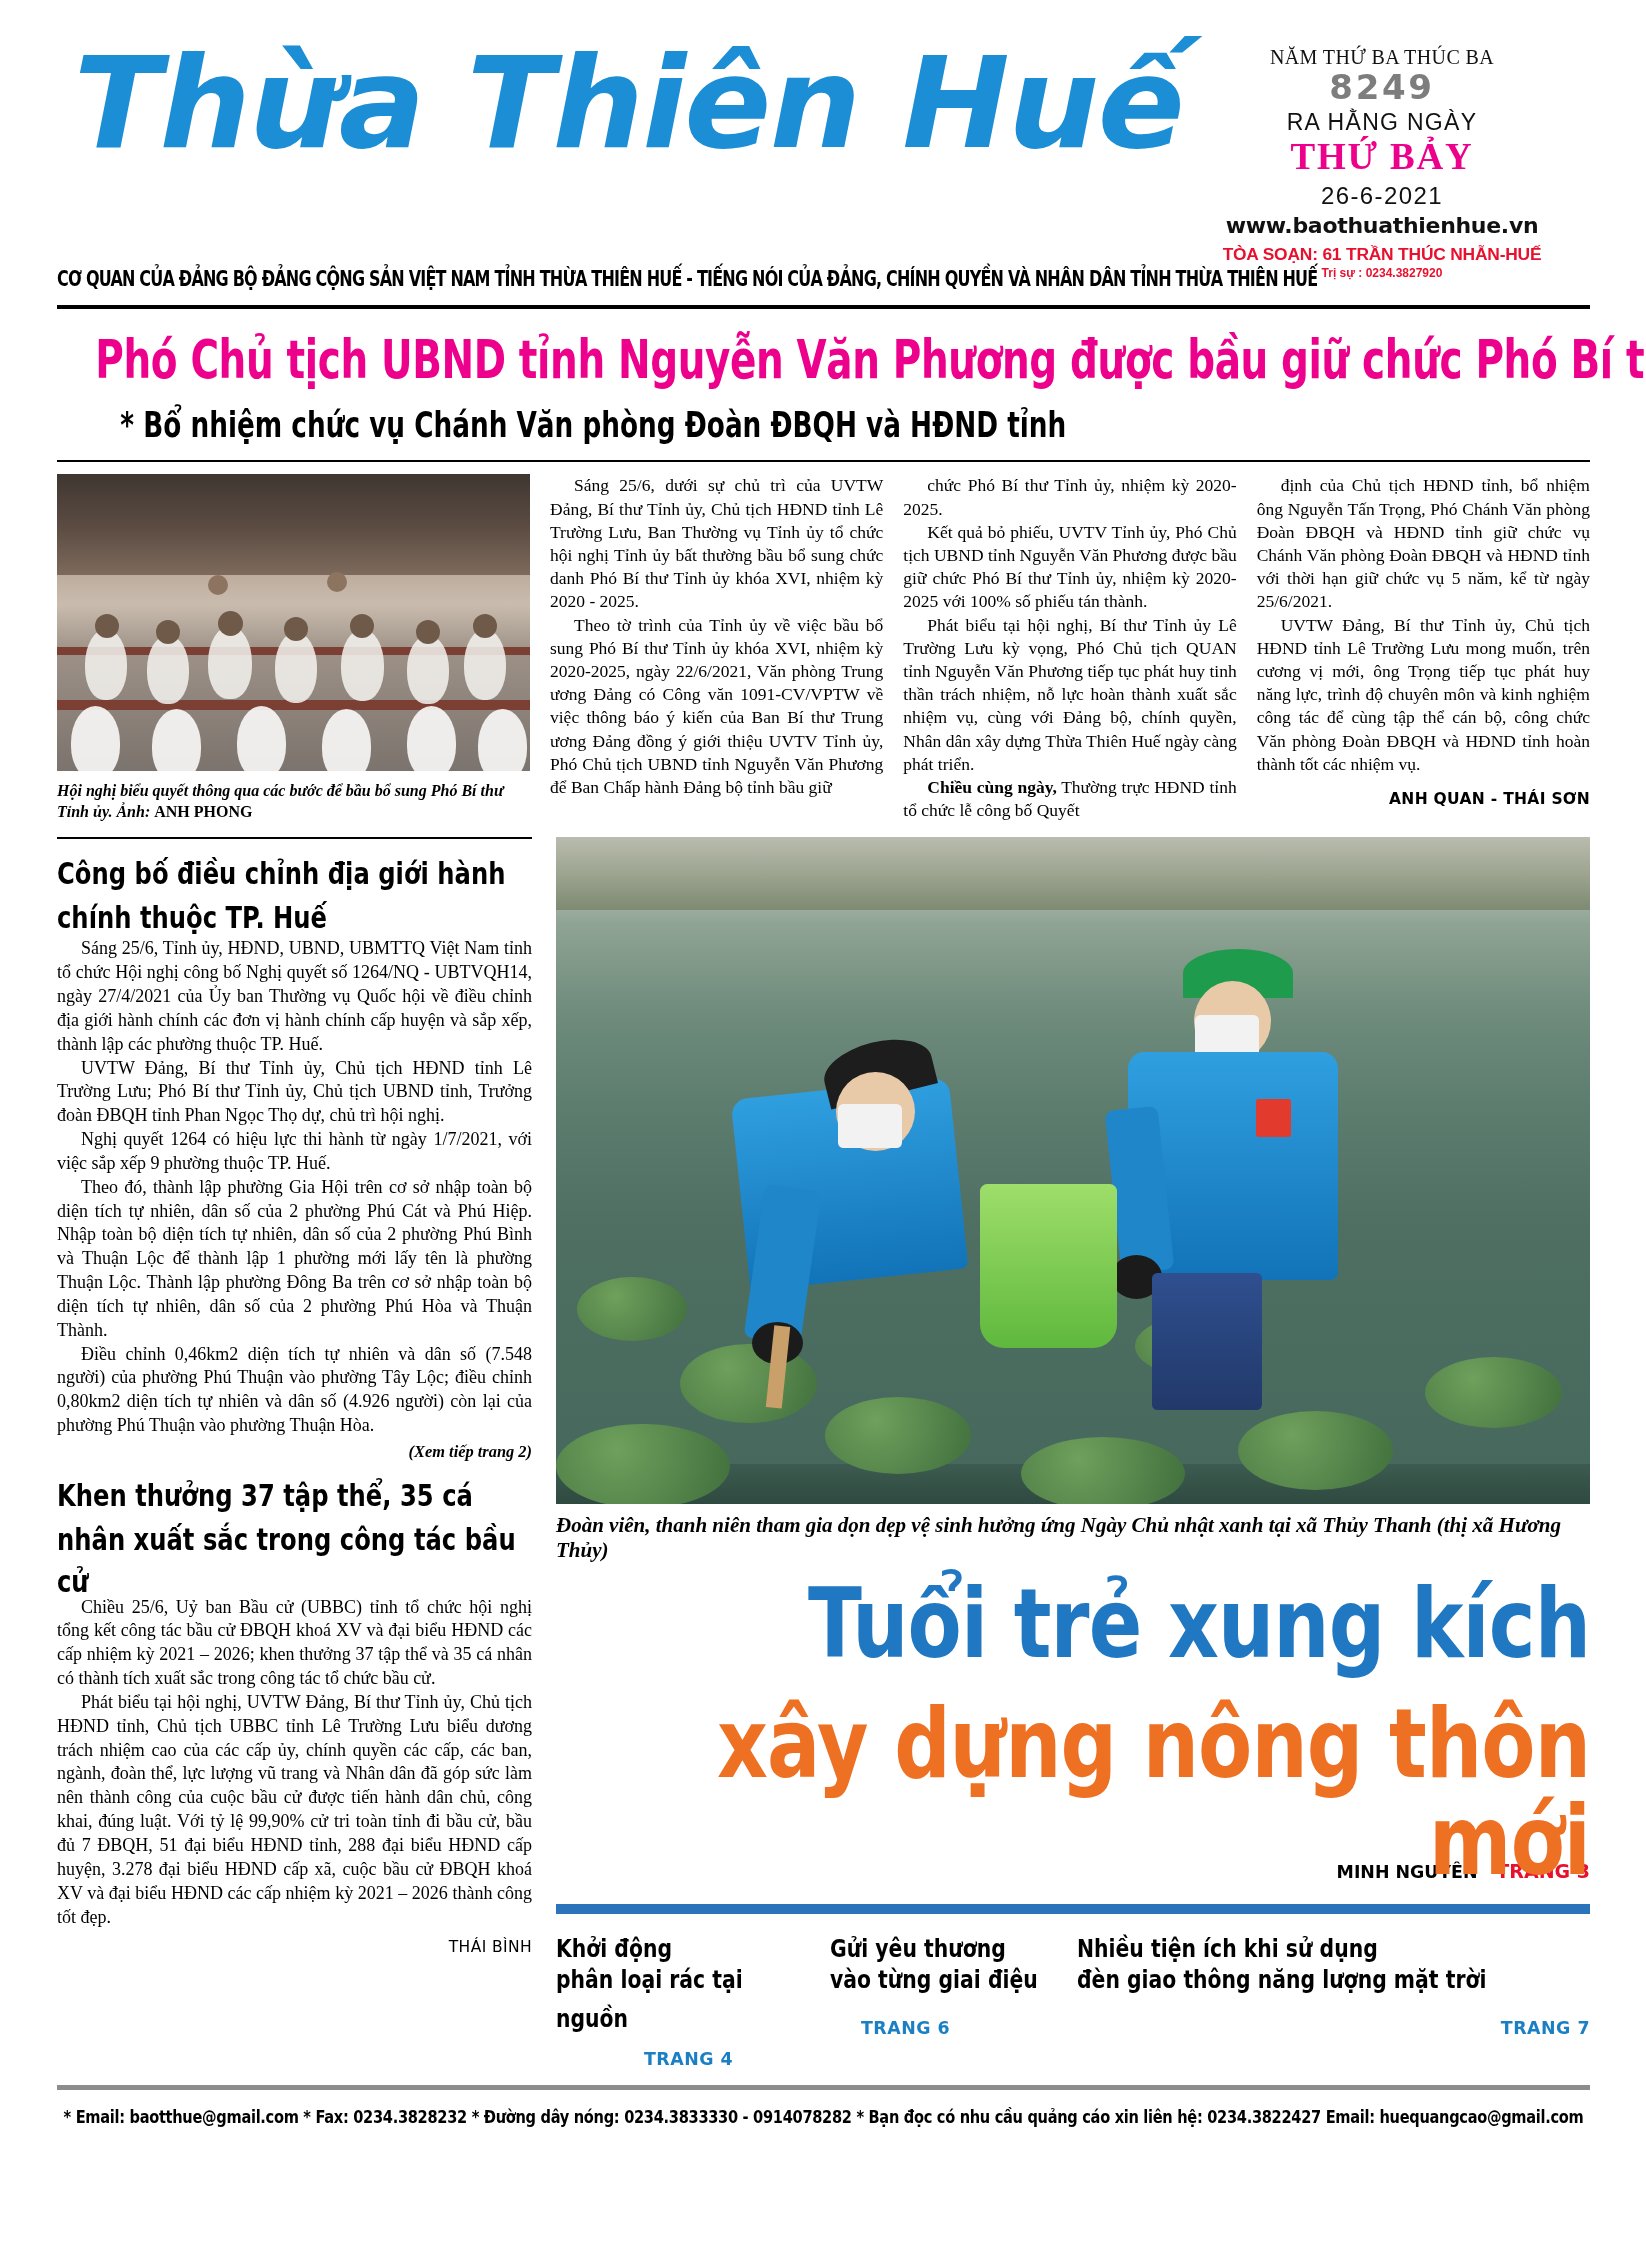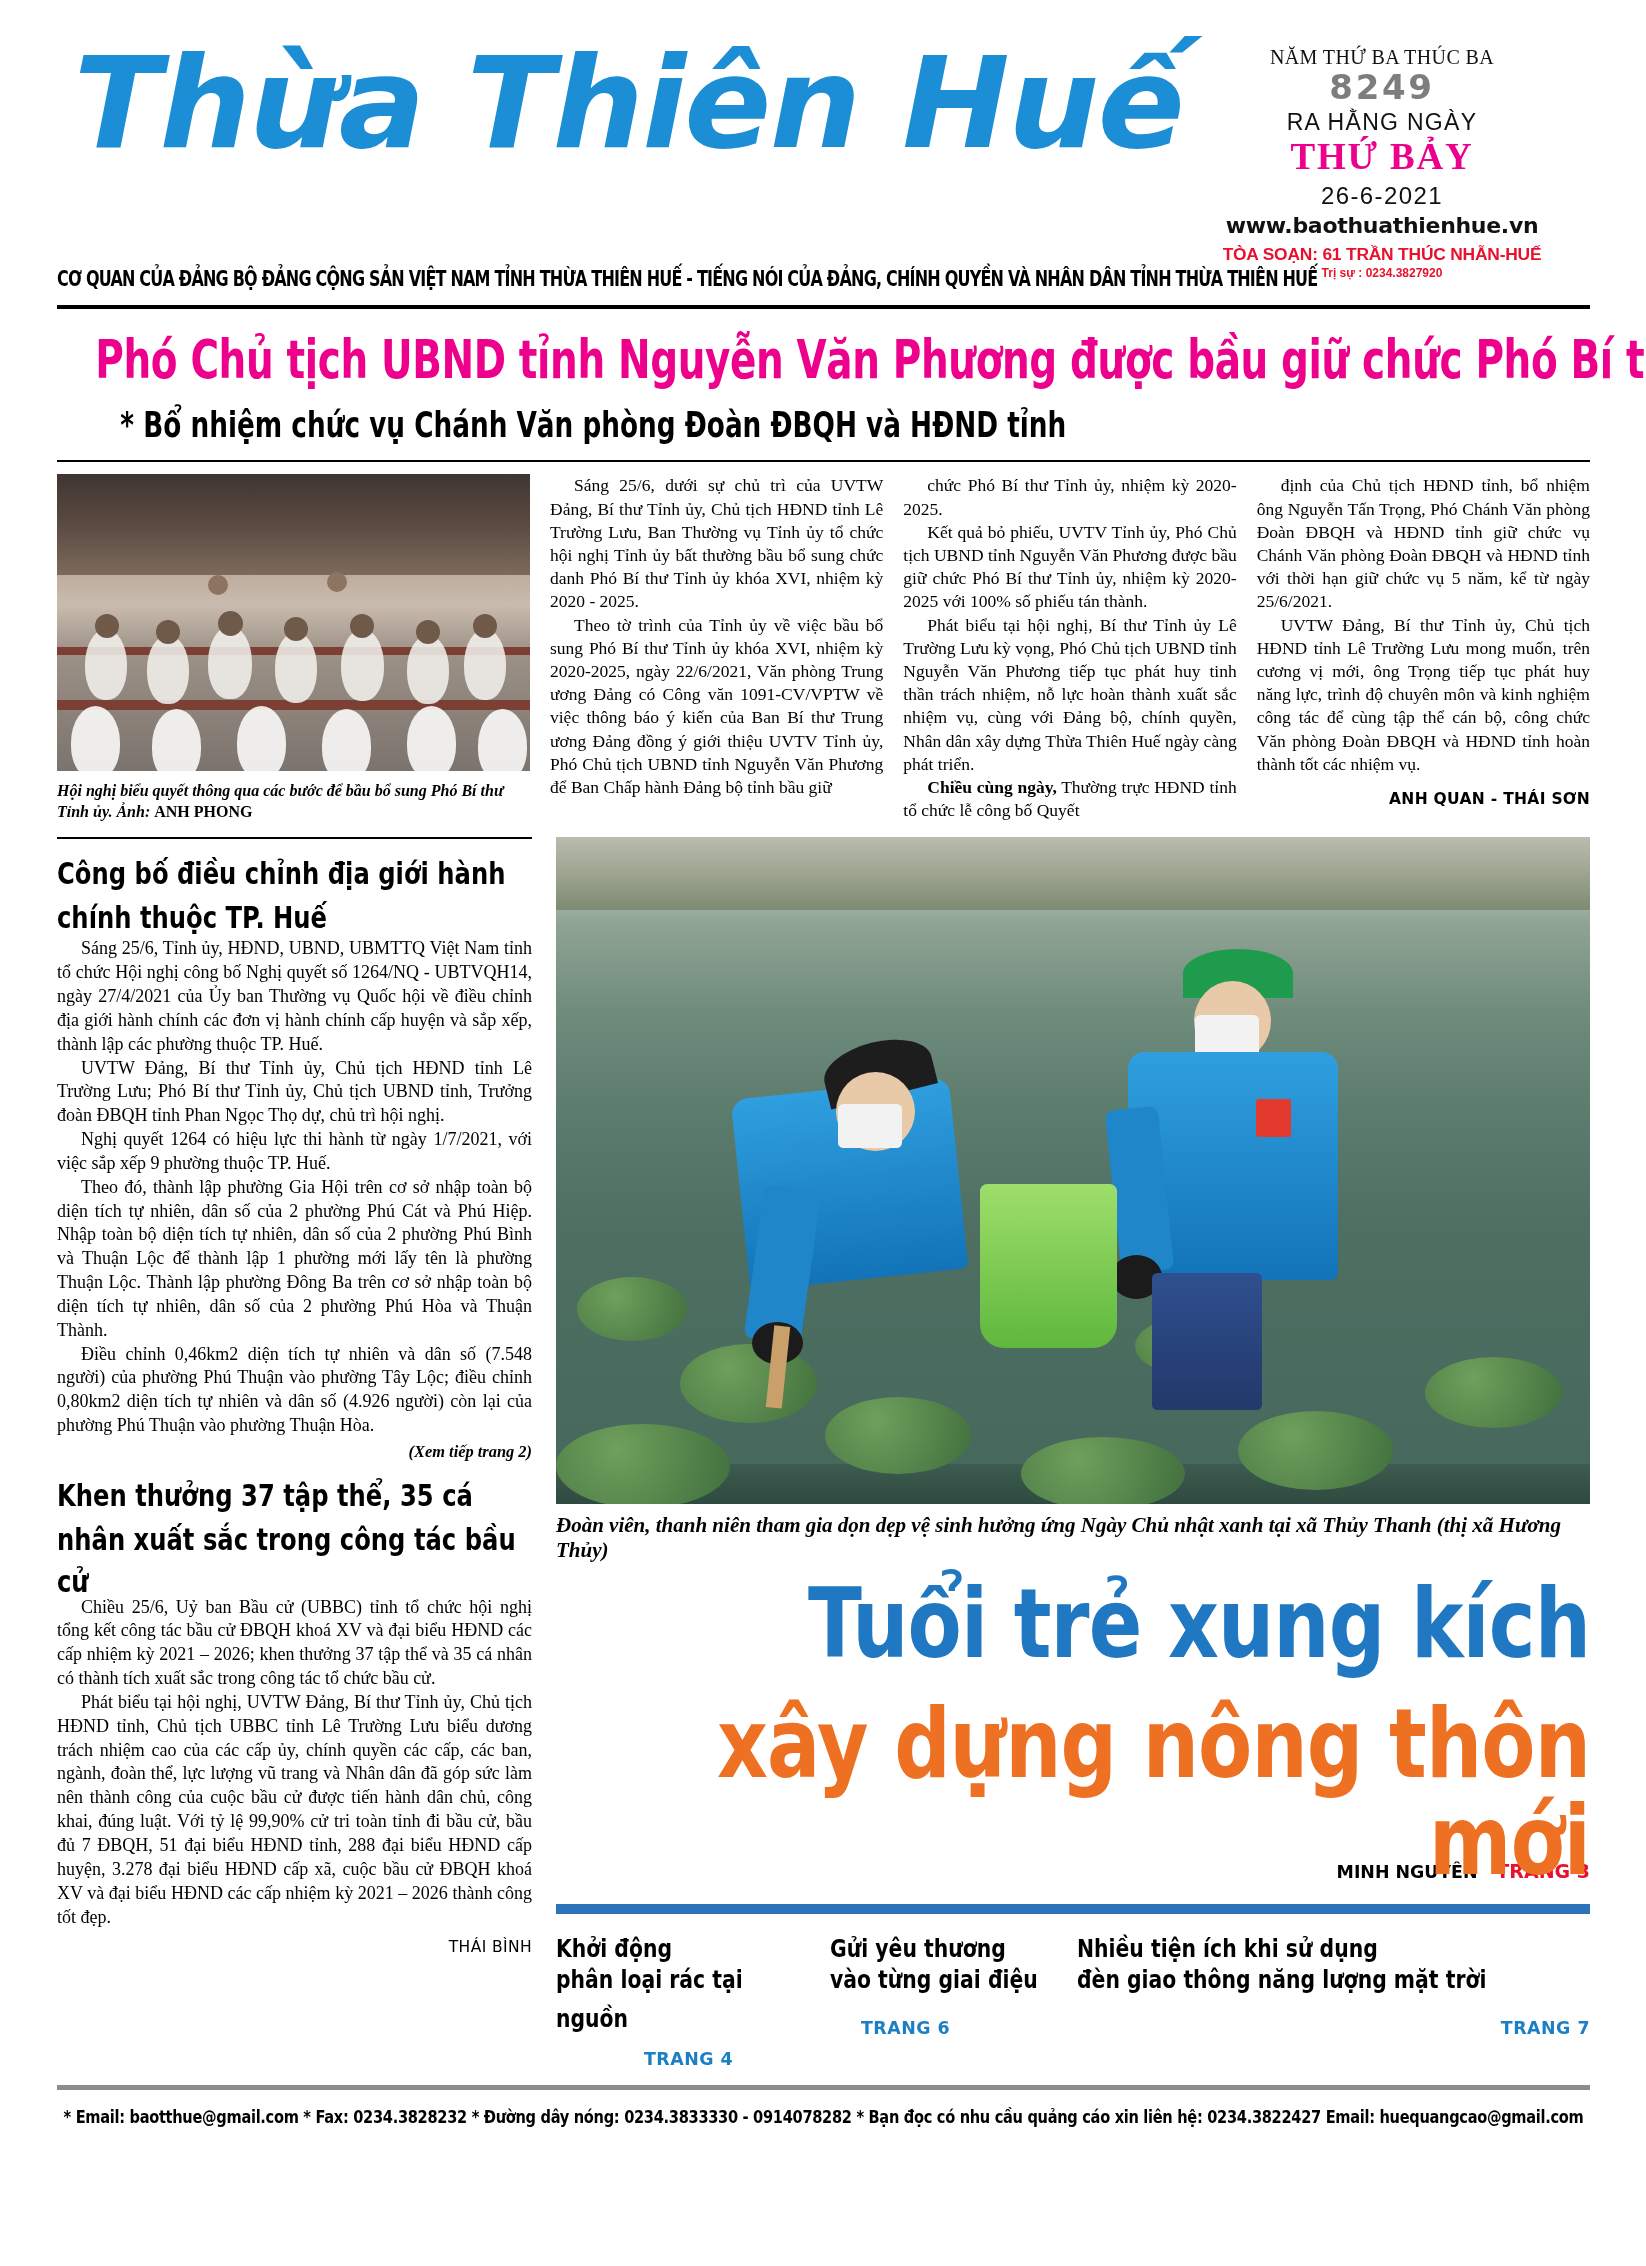--- a/index.html
+++ b/index.html
@@ -473,21 +473,21 @@
     </div>
 
     <div class="txtcol">
       <p>Sáng 25/6, dưới sự chủ trì của UVTW Đảng, Bí thư Tỉnh ủy, Chủ tịch HĐND tỉnh Lê Trường Lưu, Ban Thường vụ Tỉnh ủy tổ chức hội nghị Tỉnh ủy bất thường bầu bổ sung chức danh Phó Bí thư Tỉnh ủy khóa XVI, nhiệm kỳ 2020 - 2025.</p>
       <p>Theo tờ trình của Tỉnh ủy về việc bầu bổ sung Phó Bí thư Tỉnh ủy khóa XVI, nhiệm kỳ 2020-2025, ngày 22/6/2021, Văn phòng Trung ương Đảng có Công văn 1091-CV/VPTW về việc thông báo ý kiến của Ban Bí thư Trung ương Đảng đồng ý giới thiệu UVTV Tỉnh ủy, Phó Chủ tịch UBND tỉnh Nguyễn Văn Phương để Ban Chấp hành Đảng bộ tỉnh bầu giữ</p>
     </div>
 
     <div class="txtcol">
       <p>chức Phó Bí thư Tỉnh ủy, nhiệm kỳ 2020-2025.</p>
       <p>Kết quả bỏ phiếu, UVTV Tỉnh ủy, Phó Chủ tịch UBND tỉnh Nguyễn Văn Phương được bầu giữ chức Phó Bí thư Tỉnh ủy, nhiệm kỳ 2020-2025 với 100% số phiếu tán thành.</p>
-      <p>Phát biểu tại hội nghị, Bí thư Tỉnh ủy Lê Trường Lưu kỳ vọng, Phó Chủ tịch UBND tỉnh Nguyễn Văn Phương tiếp tục phát huy tinh thần trách nhiệm, nỗ lực hoàn thành xuất sắc nhiệm vụ, cùng với Đảng bộ, chính quyền, Nhân dân xây dựng Thừa Thiên Huế ngày càng phát triển.</p>
+      <p>Phát biểu tại hội nghị, Bí thư Tỉnh ủy Lê Trường Lưu kỳ vọng, Phó Chủ tịch QUAN tỉnh Nguyễn Văn Phương tiếp tục phát huy tinh thần trách nhiệm, nỗ lực hoàn thành xuất sắc nhiệm vụ, cùng với Đảng bộ, chính quyền, Nhân dân xây dựng Thừa Thiên Huế ngày càng phát triển.</p>
       <p><b>Chiều cùng ngày,</b><span> Thường trực HĐND tỉnh tổ chức lễ công bố Quyết</span></p>
     </div>
 
     <div class="txtcol">
       <p>định của Chủ tịch HĐND tỉnh, bổ nhiệm ông Nguyễn Tấn Trọng, Phó Chánh Văn phòng Đoàn ĐBQH và HĐND tỉnh giữ chức vụ Chánh Văn phòng Đoàn ĐBQH và HĐND tỉnh với thời hạn giữ chức vụ 5 năm, kể từ ngày 25/6/2021.</p>
       <p>UVTW Đảng, Bí thư Tỉnh ủy, Chủ tịch HĐND tỉnh Lê Trường Lưu mong muốn, trên cương vị mới, ông Trọng tiếp tục phát huy năng lực, trình độ chuyên môn và kinh nghiệm công tác để cùng tập thể cán bộ, công chức Văn phòng Đoàn ĐBQH và HĐND tỉnh hoàn thành tốt các nhiệm vụ.</p>
       <div class="byline">ANH QUAN - THÁI SƠN</div>
     </div>
   </div>
 

